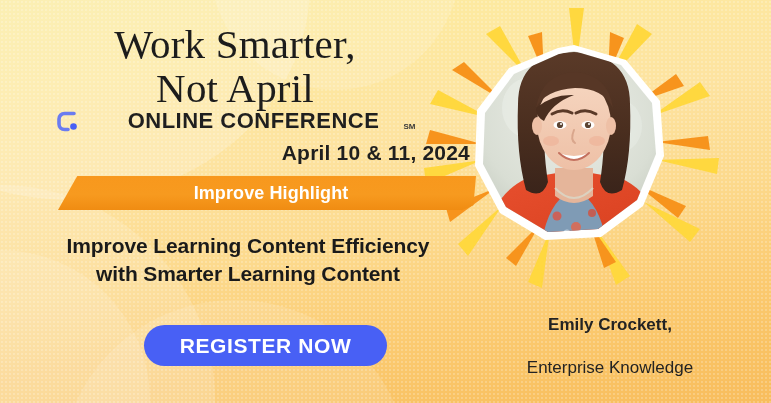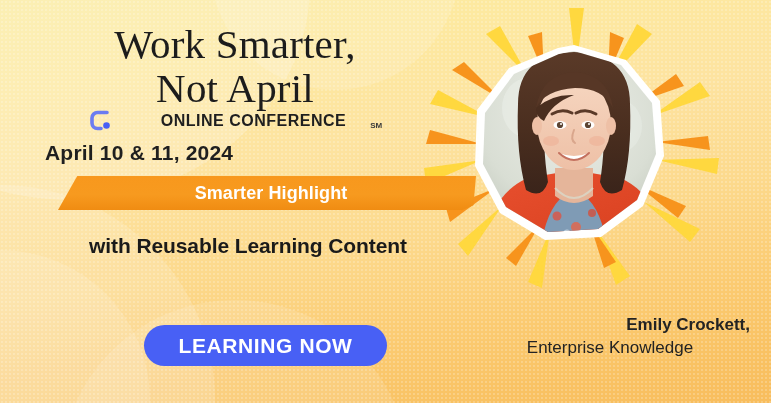--- a/index.html
+++ b/index.html
@@ -78,45 +78,44 @@
     position: absolute;
     left: 0; top: 108px;
     width: 470px;
     display: flex;
     align-items: center;
     justify-content: center;
     gap: 8px;
   }
   .oc-mark { width: 25px; height: 25px; flex: none; }
   .oc-text {
-    font-size: 16px;
+    font-size: 22px;
     font-weight: 700;
     letter-spacing: .5px;
     color: #1f1f1f;
     margin-left: 40px;
   }
   .oc-sm {
     font-size: 8px;
     font-weight: 700;
     color: #3a3a3a;
     align-self: flex-end;
     padding-bottom: 3px;
     margin-left: 16px;
   }
 
   .conf-date {
     position: absolute;
     left: 0; top: 141px;
     width: 470px;
-    text-align: left;
+    text-align: right;
     font-size: 21px;
     font-weight: 700;
     color: #1f1f1f;
     letter-spacing: .2px;
-    padding-left: 45px;
   }
 
   
   .sh-banner {
     position: absolute;
     left: 58px;
     top: 176px;
     width: 418px;
     height: 34px;
     background: linear-gradient(180deg,#f8981d 0%, #f79a1f 55%, #f08c12 100%);
@@ -178,22 +177,22 @@
   
   .speaker {
     position: absolute;
     left: 470px;
     top: 313px;
     width: 280px;
     text-align: center;
     color: #232323;
     line-height: 23px;
   }
-  .speaker .sp-name { font-size: 17px; font-weight: 700; text-align: right; }
-  .speaker .sp-org  { font-size: 17px; font-weight: 400; }
+  .speaker .sp-name { font-size: 17px; font-weight: 700; }
+  .speaker .sp-org  { font-size: 17px; font-weight: 400; margin-top: 20px; }
 </style>
 </head>
 <body>
 
 <div id="banner">
 
   <div class="bg-layer">
     <div class="arc arc-tl"></div>
     <div class="arc arc-tr"></div>
     <div class="arc arc-bl"></div>
@@ -321,27 +320,28 @@
         <circle cx="18.5" cy="17.5" r="3.3" fill="#4860f5"></circle>
       </svg>
     </span>
     <span class="oc-text">ONLINE CONFERENCE</span>
     <span class="oc-sm">SM</span>
   </div>
 
   <div class="conf-date">April 10 &amp; 11, 2024</div>
 
   <div class="sh-banner">
-    <span>Smarter Highlight</span>
+    <span>Improve Highlight</span>
   </div>
 
   <div class="session-title">
-    <div>with Reusable Learning Content</div>
-  </div>
-
-  <button class="register-btn">LEARNING NOW</button>
+    <div>Improve Learning Content Efficiency</div>
+    <div>with Smarter Learning Content</div>
+  </div>
+
+  <button class="register-btn">REGISTER NOW</button>
 
   <div class="speaker">
     <div class="sp-name">Emily Crockett,</div>
     <div class="sp-org">Enterprise Knowledge</div>
   </div>
 
 </div>
 
 </body></html>

